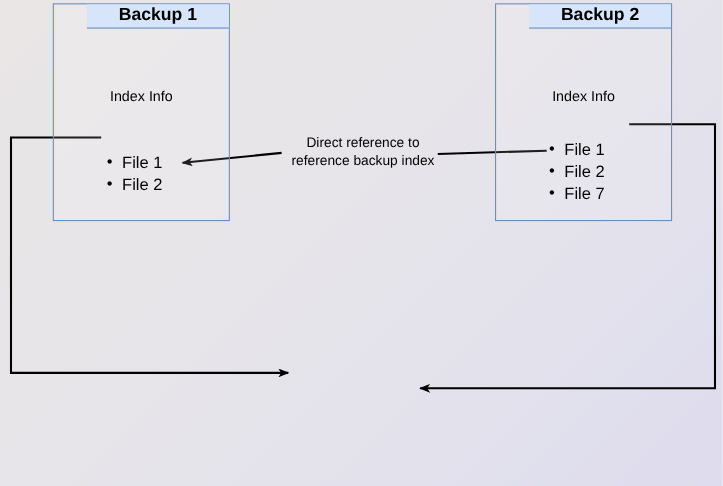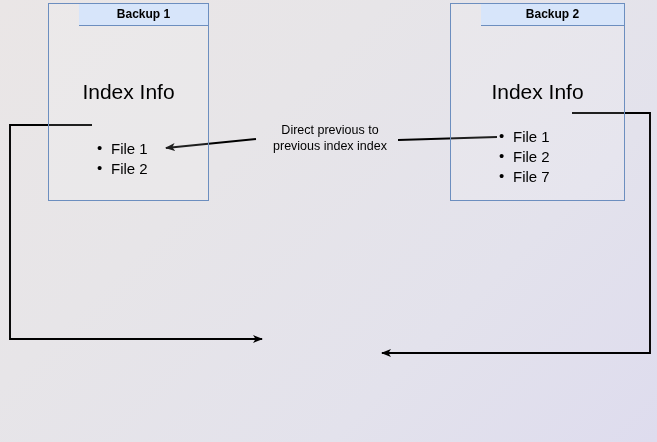--- a/index.html
+++ b/index.html
@@ -24,41 +24,41 @@
     box-sizing: border-box;
     border: 1px solid #6c8ebf;
     background: rgba(255,255,255,0.12);
   }
   .box.green { border-color: #82b366; }
   .box-header {
     box-sizing: border-box;
     height: 22px;
     line-height: 20px;
     text-align: center;
-    font-size: 12px;
+    font-size: 16px;
     font-weight: bold;
     color: #000000;
     background: #d7e5fa;
     border-bottom: 1px solid #6c8ebf;
     margin-left: 30px;
   }
   .box.green .box-header {
     background: #d7e8d2;
     border-bottom: 1px solid #82b366;
   }
   .box-body {
     position: relative;
     height: calc(100% - 22px);
   }
   .index-label {
     position: absolute;
     left: 0;
     right: 0;
     text-align: center;
-    font-size: 21px;
+    font-size: 13px;
     color: #000;
   }
   ul.file-list {
     position: absolute;
     margin: 0;
     padding: 0;
     list-style: none;
   }
   ul.file-list li {
     position: relative;
@@ -121,31 +121,31 @@
     <div class="box-header">Backup 1</div>
     <div class="box-body">
       <div class="index-label" style="top:54px;">Index Info</div>
       <ul class="file-list" style="left:46px; top:113px;">
         <li>File 1</li>
         <li>File 2</li>
       </ul>
     </div>
   </div>
 
-  <div class="box" style="left:450px; top:3px; width:175px; height:198px;">
+  <div class="box" style="left:450px; top:3px; width:161px; height:198px;">
     <div class="box-header">Backup 2</div>
     <div class="box-body">
       <div class="index-label" style="top:54px;">Index Info</div>
       <ul class="file-list" style="left:46px; top:101px;">
         <li>File 1</li>
         <li>File 2</li>
         <li>File 7</li>
       </ul>
     </div>
   </div>
 
 
   <div class="center-label" style="left:250px; top:122px; width:160px;">
-    <div>Direct previous to</div>
-    <div>previous index index</div>
+    <div>Direct reference to</div>
+    <div>reference backup index</div>
   </div>
 
 </div>
 
 </body></html>

